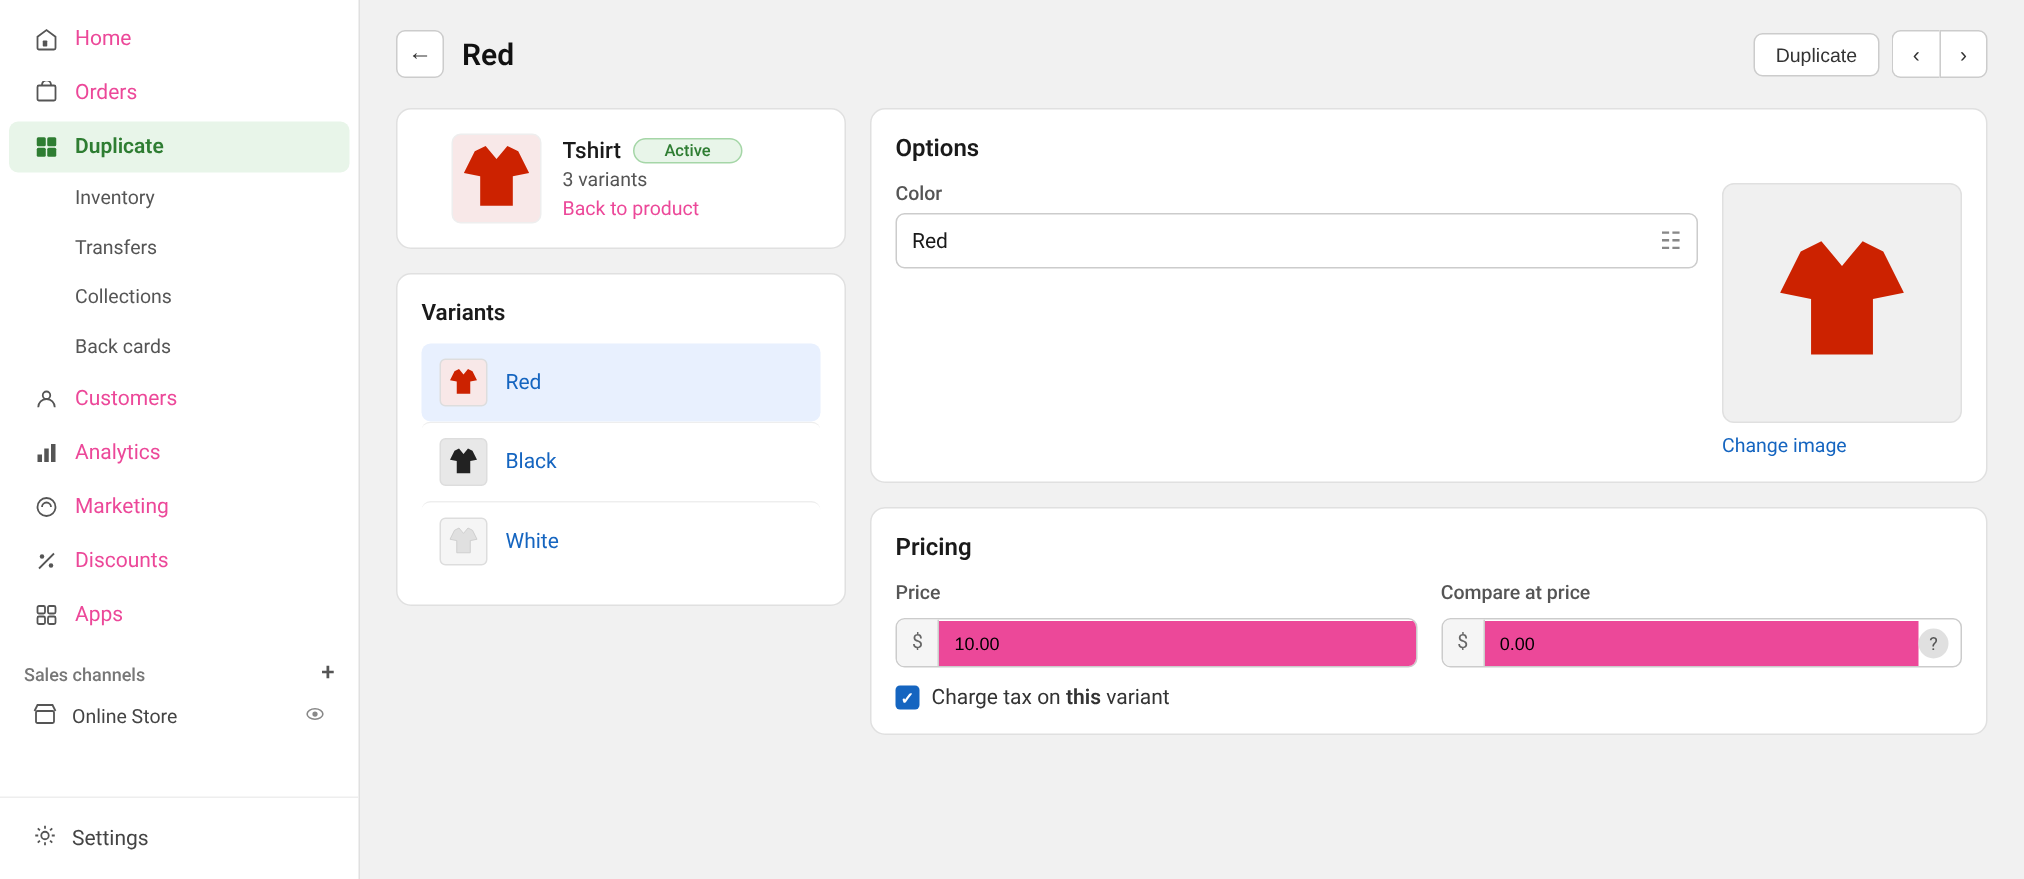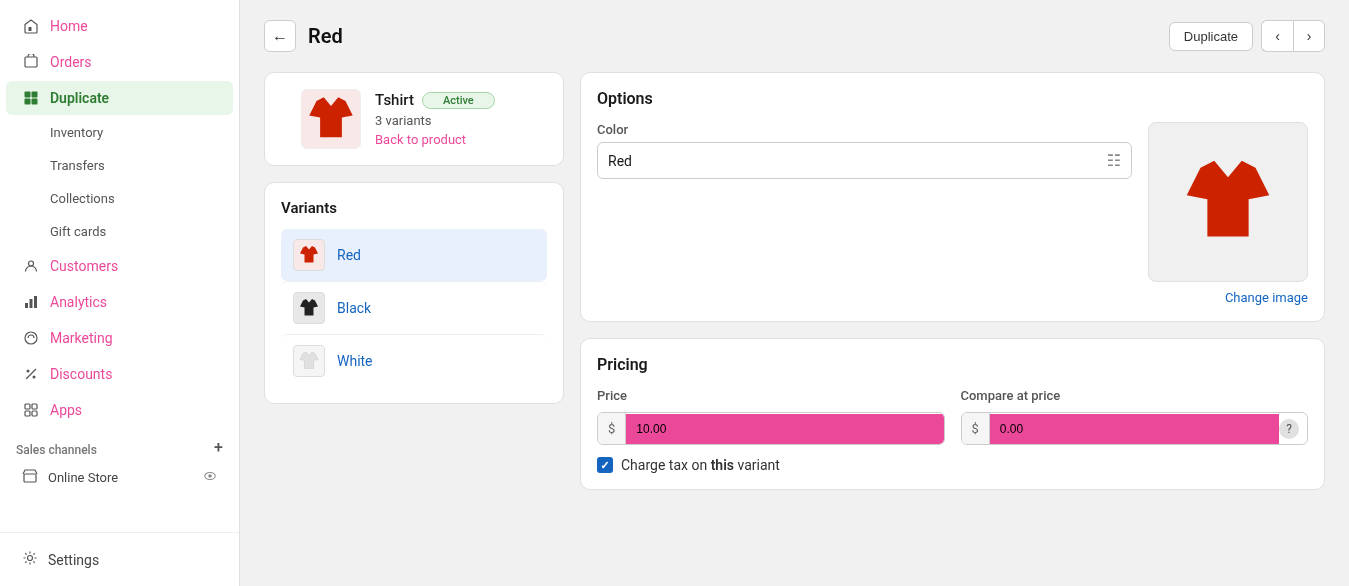--- a/index.html
+++ b/index.html
@@ -233,21 +233,21 @@
       width: 160px;
       height: 160px;
       background: #f0f0f0;
       border-radius: 8px;
       display: flex;
       align-items: center;
       justify-content: center;
       flex-shrink: 0;
       border: 1px solid #e0e0e0;
     }
-    .change-image-link { text-align: right; margin-top: 8px; color: #1565c0; font-size: 13px; cursor: pointer; }
+    .change-image-link { text-align: left; margin-top: 8px; color: #1565c0; font-size: 13px; cursor: pointer; }
 
     
     .pricing-grid { display: grid; grid-template-columns: 1fr 1fr; gap: 16px; }
     .price-field-wrap { display: flex; flex-direction: column; gap: 4px; }
     .price-input-row {
       display: flex;
       align-items: center;
       border: 1px solid #ccc;
       border-radius: 6px;
       overflow: hidden;
@@ -346,21 +346,21 @@
   <div class="sidebar-sub-item">
     <span>Inventory</span>
   </div>
   <div class="sidebar-sub-item">
     <span>Transfers</span>
   </div>
   <div class="sidebar-sub-item">
     <span>Collections</span>
   </div>
   <div class="sidebar-sub-item">
-    <span>Gift cards</span>
+    <span>Back cards</span>
   </div>
 
   <div class="sidebar-nav-item">
     <span class="icon">
       <svg width="16" height="16" viewBox="0 0 16 16" fill="none">
           <circle cx="8" cy="5.5" r="2.5" stroke="#555" stroke-width="1.2"></circle>
           <path d="M2.5 13.5a5.5 5.5 0 0111 0" stroke="#555" stroke-width="1.2"></path>
         </svg>
     </span>
     <span>Customers</span>

